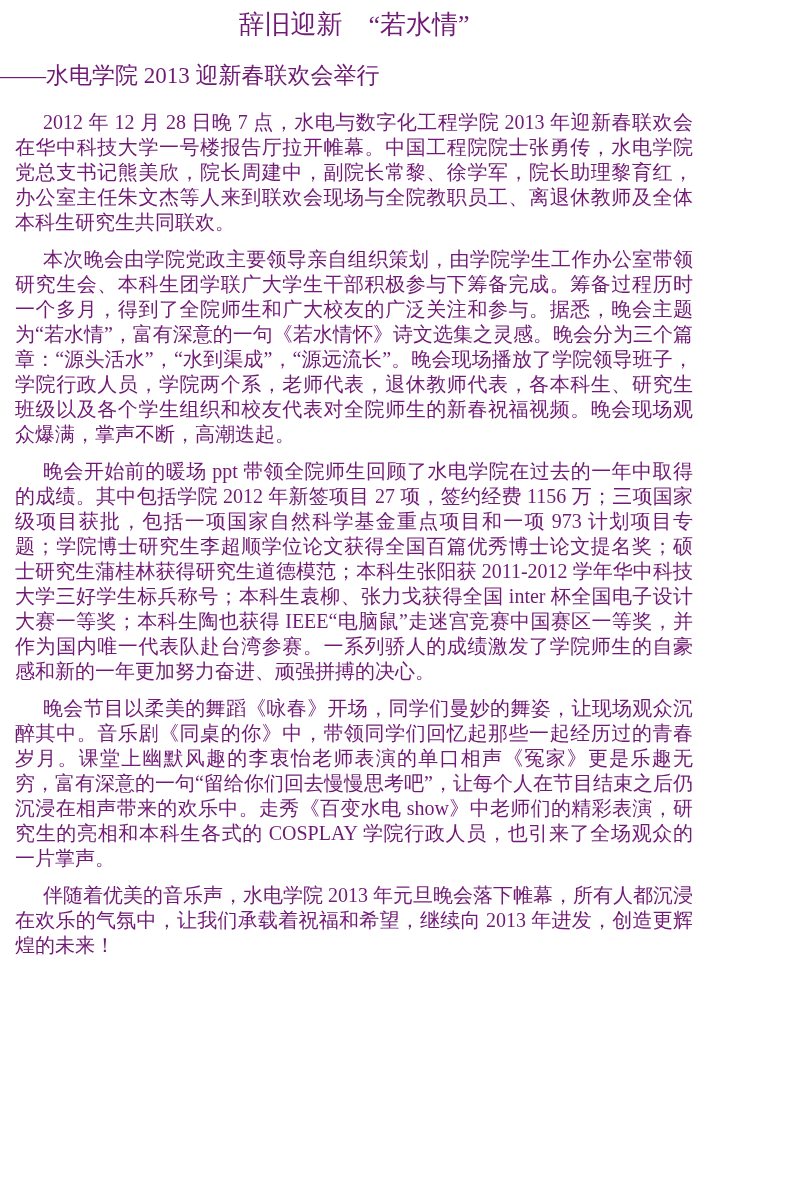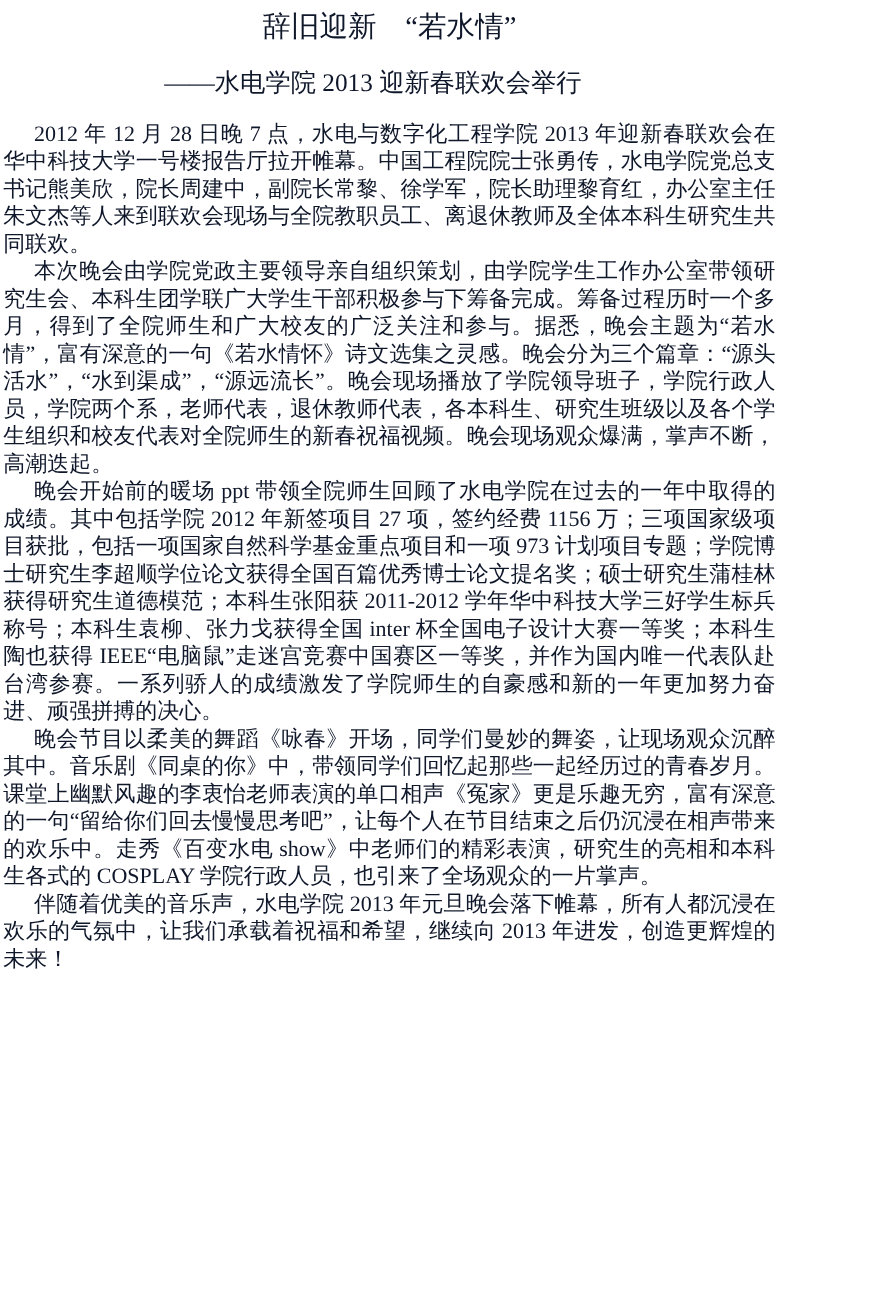--- a/index.html
+++ b/index.html
@@ -5,47 +5,47 @@
   html, body {
     margin: 0;
     padding: 0;
     background: #ffffff;
   }
   .page {
     position: relative;
     width: 708px;
     height: 1178px;
     background: #ffffff;
-    color: #0f172a;
+    color: #701a75;
     overflow: hidden;
     box-sizing: border-box;
     font-family: "Liberation Serif", "DejaVu Serif", serif;
     -webkit-font-smoothing: antialiased;
   }
   .doc-title {
     font-size: 26px;
     line-height: 34px;
     font-weight: 400;
     text-align: center;
     margin: 8px 0 0 0;
     white-space: pre;
   }
   .doc-subtitle {
     font-size: 23px;
     line-height: 28px;
     font-weight: 400;
-    text-align: center;
+    text-align: left;
     margin: 20px 30px 0 0;
   }
   .content {
     margin-top: 20px;
     padding: 0 3px;
   }
   .content p {
-    margin: 0;
+    margin: 12px;
     font-size: 20px;
     line-height: 25px;
     text-align: justify;
     text-justify: inter-ideograph;
     text-indent: 28px;
     word-break: break-all;
   }
 </style>
 </head>
 <body>

